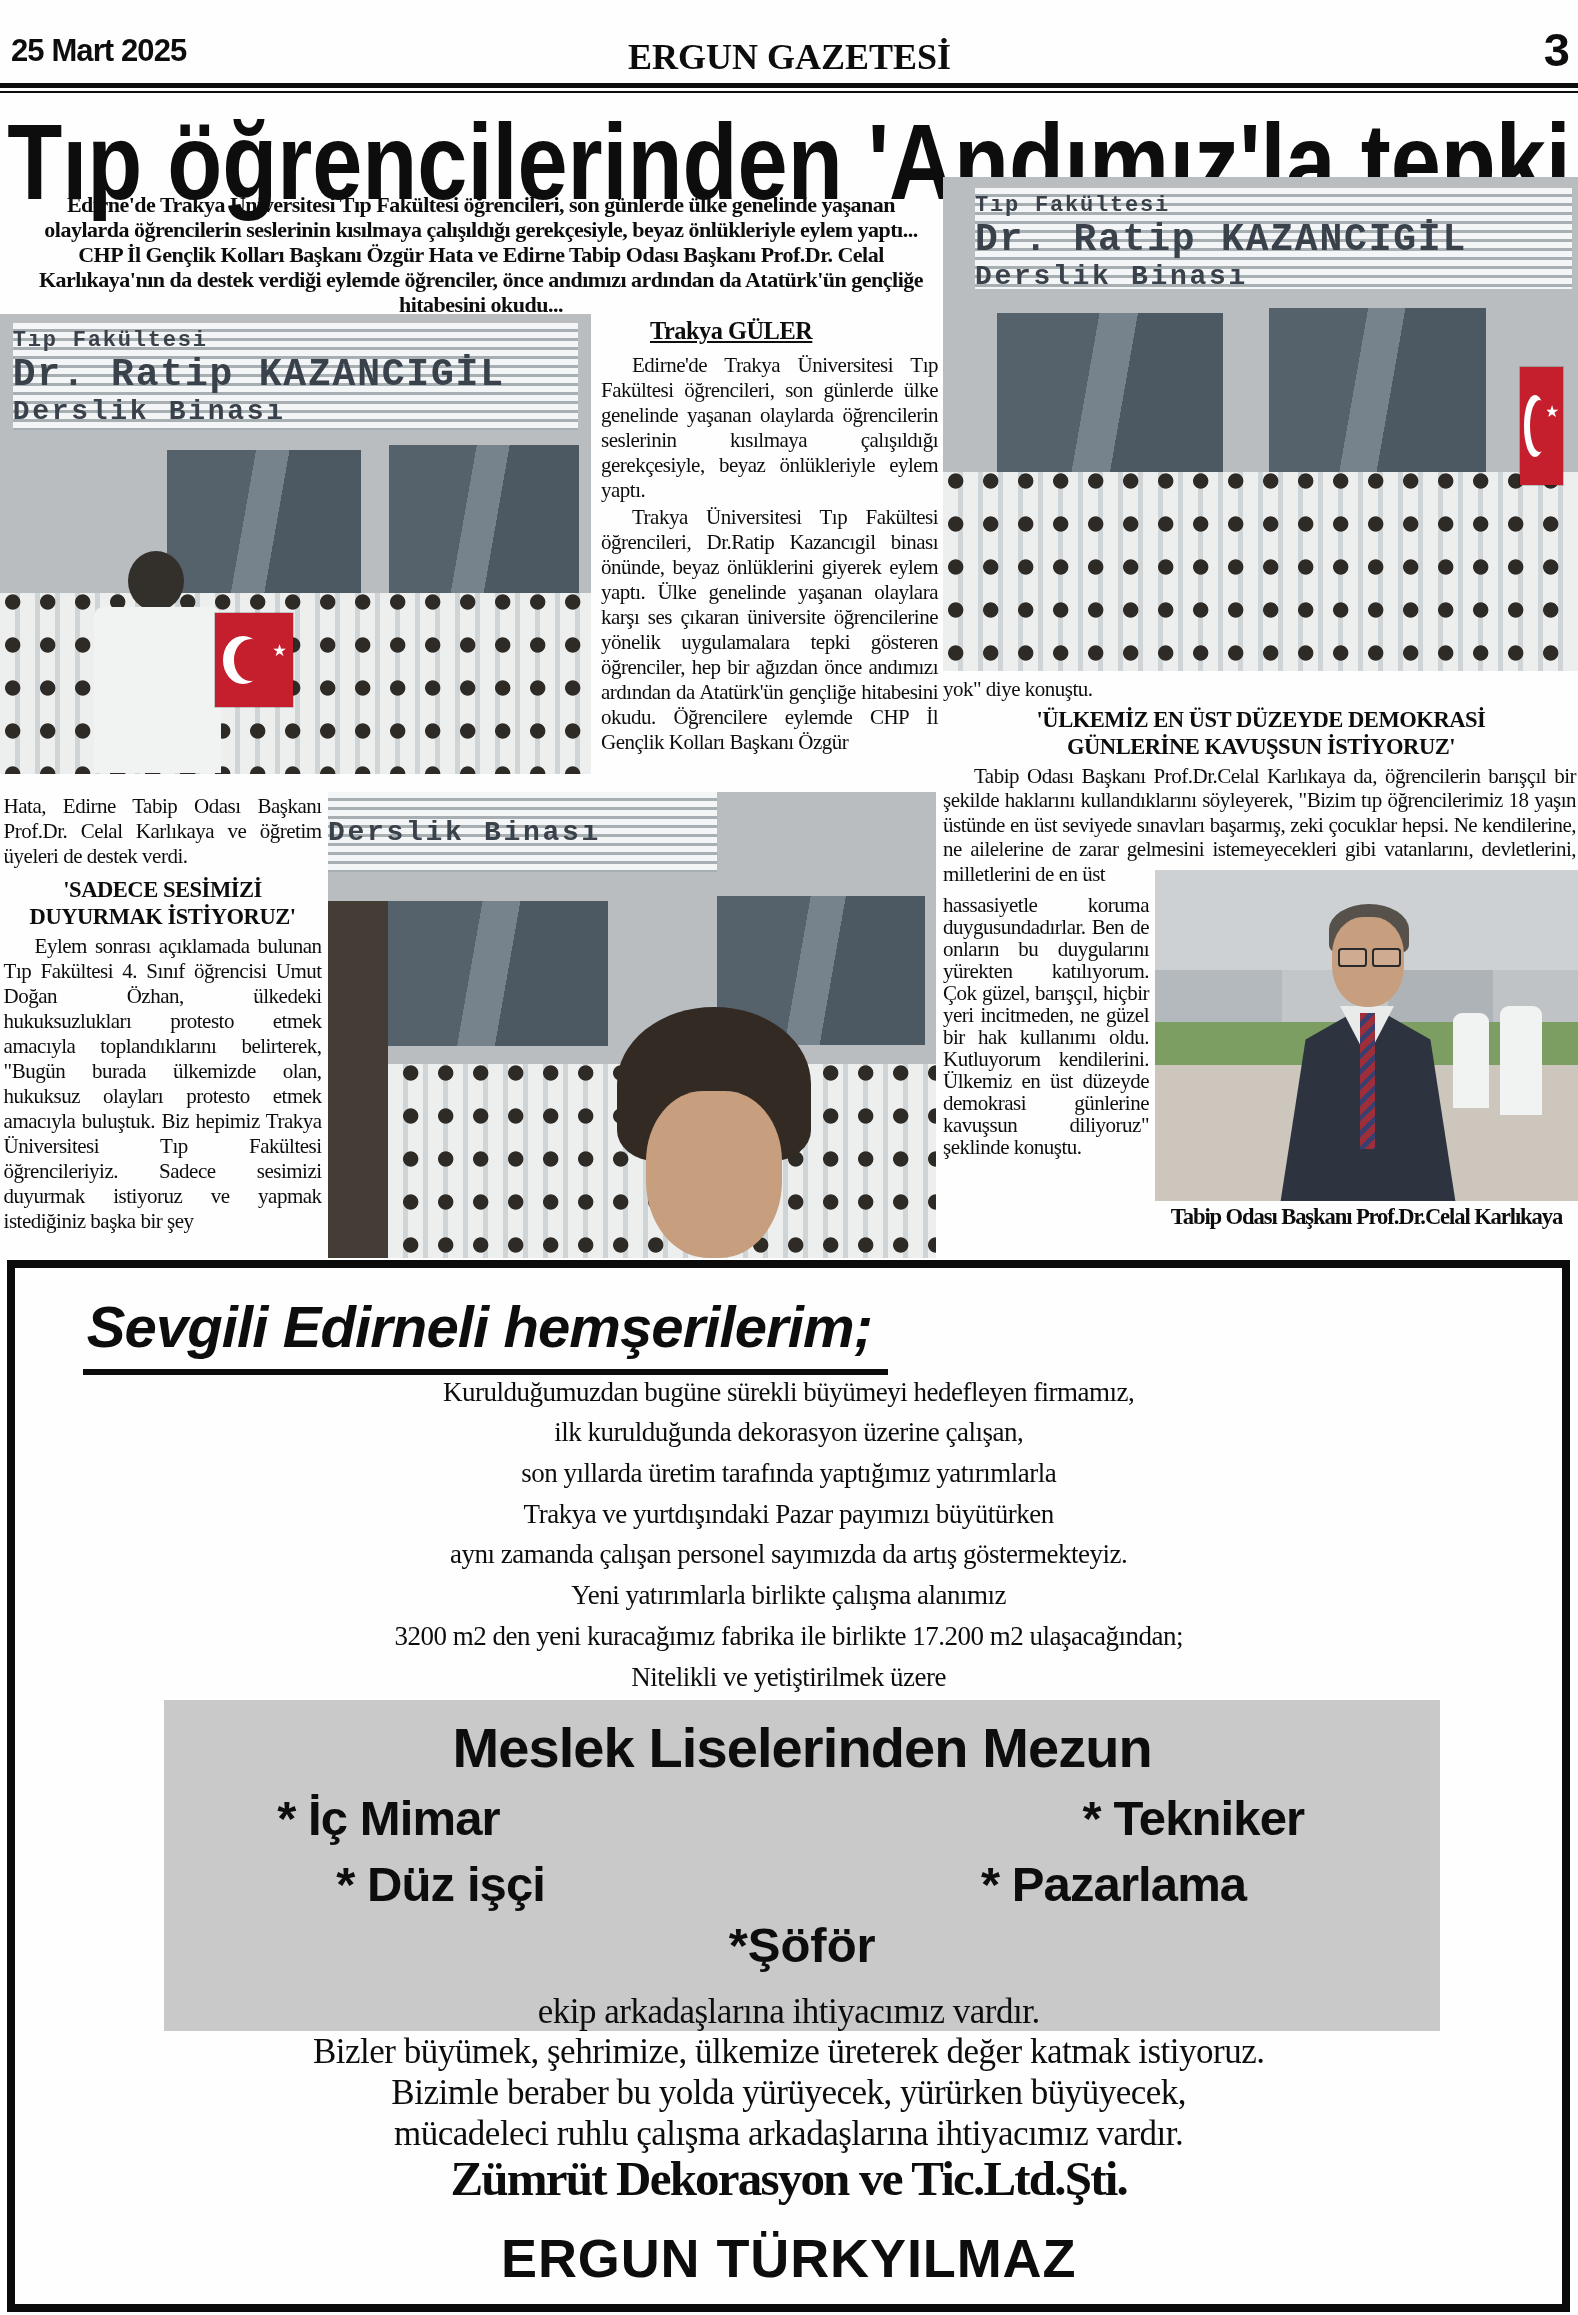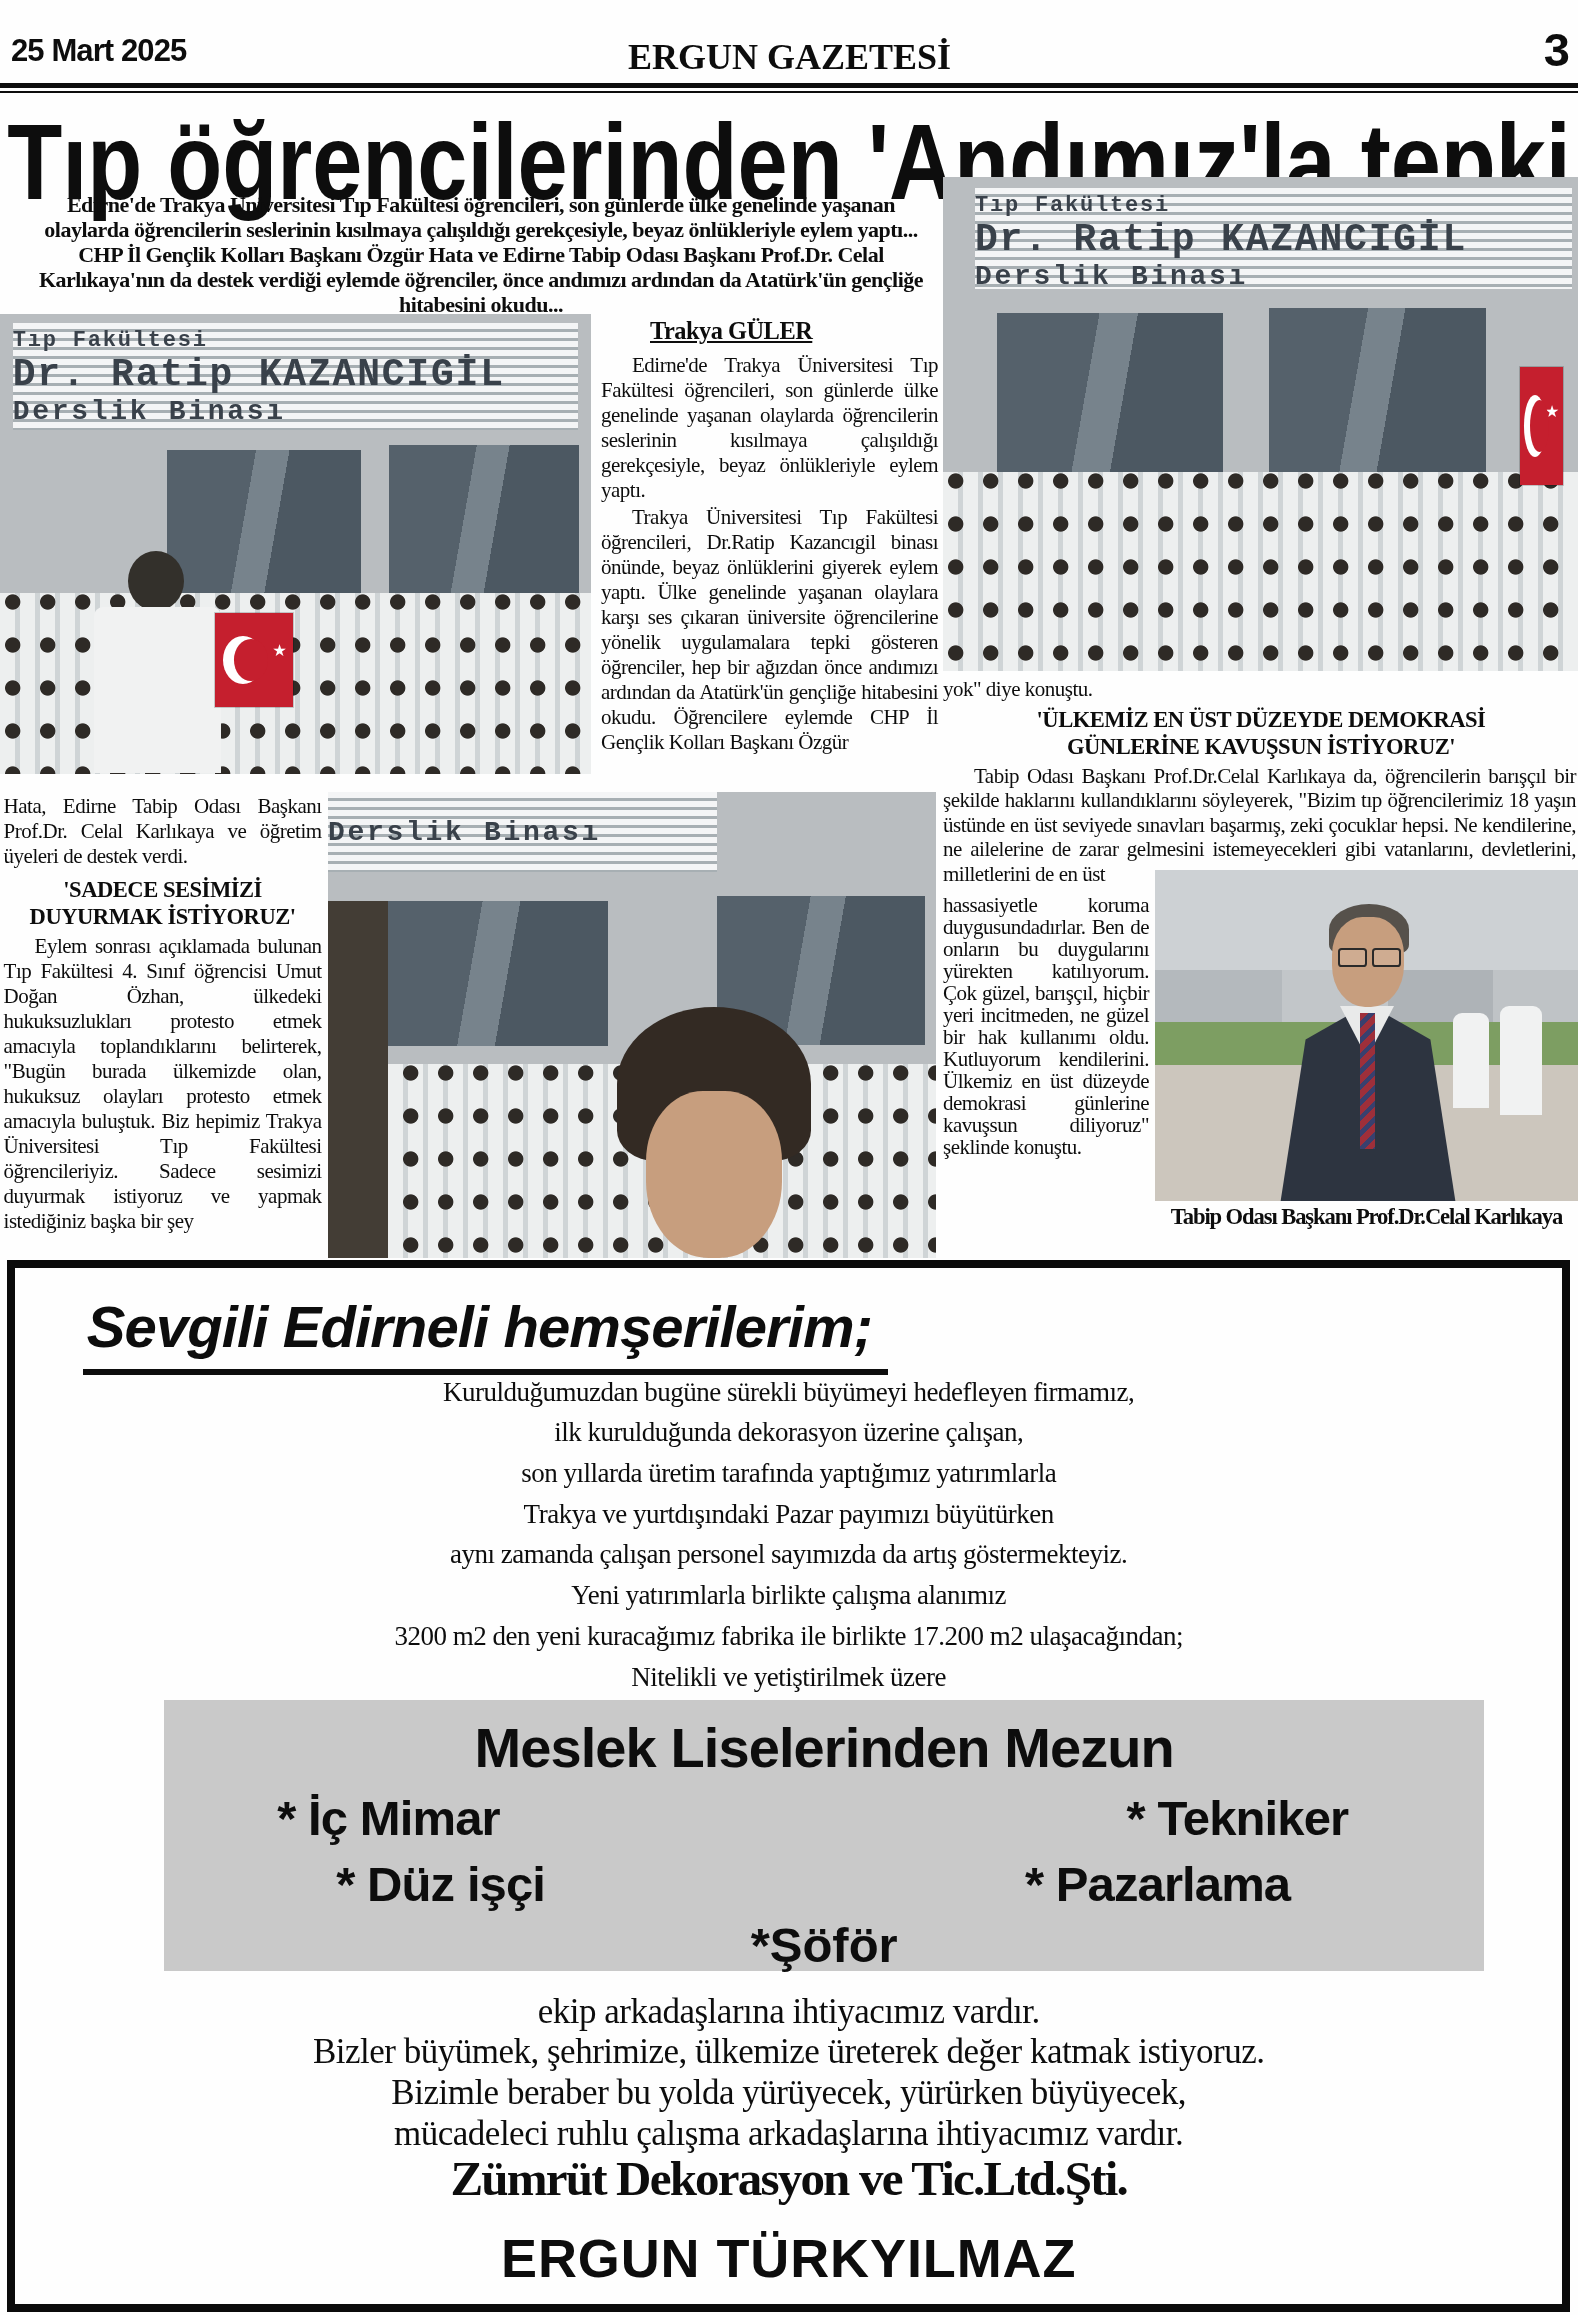--- a/index.html
+++ b/index.html
@@ -57,21 +57,21 @@
   .shirt{position:absolute;background:#e9eaea;clip-path:polygon(0 0,100% 0,50% 100%);}
   .tie{position:absolute;background:repeating-linear-gradient(135deg,#9e2f3a 0 6.3px,#39406e 6.3px 11px);}
   .face{position:absolute;background:#c79e7e;border-radius:42% 42% 46% 46%;}
   .hair{position:absolute;background:#4a443d;border-radius:50% 50% 20% 20%;}
   .glasses{position:absolute;height:14.5px;border:2.7px solid #2a2a2a;border-radius:3.6px;background:rgba(255,255,255,.15);}
   
   .ad{left:7.2px;top:1260px;width:1547px;height:1036px;border:8.1px solid #0b0b0b;background:#fefefe;}
   .ad-title{left:68px;top:25px;font-family:"Liberation Sans",sans-serif;font-weight:bold;font-style:italic;
             font-size:58px;letter-spacing:-0.9px;border-bottom:6.3px solid #0d0d0d;padding:0 16.3px 9px 3.6px;}
   .ad-line{left:0;right:0;text-align:center;font-size:27px;letter-spacing:-0.5px;white-space:nowrap;}
-  .ad-gray{left:149px;top:432px;width:1276px;height:271px;padding-left:44px;}
+  .ad-gray{left:149px;top:432px;width:1276px;height:331px;}
   .ad-box-head{left:0;right:0;top:14.5px;text-align:center;font-family:"Liberation Sans",sans-serif;
                font-weight:bold;font-size:56px;letter-spacing:-0.9px;}
   .ad-row{left:0;right:0;display:flex;justify-content:space-between;
           font-family:"Liberation Sans",sans-serif;font-weight:bold;font-size:49px;letter-spacing:-0.9px;}
   .ad-center-item{left:0;right:0;text-align:center;font-family:"Liberation Sans",sans-serif;font-weight:bold;font-size:49px;}
   .ad-line2{left:0;right:0;text-align:center;font-size:35px;letter-spacing:-0.5px;white-space:nowrap;}
   .ad-company{left:0;right:0;top:882px;text-align:center;font-weight:bold;font-size:49px;letter-spacing:-1.8px;}
   .ad-sign{left:0;right:0;top:959px;text-align:center;font-family:"Liberation Sans",sans-serif;
            font-weight:bold;font-size:54px;letter-spacing:0.9px;}
 </style>

